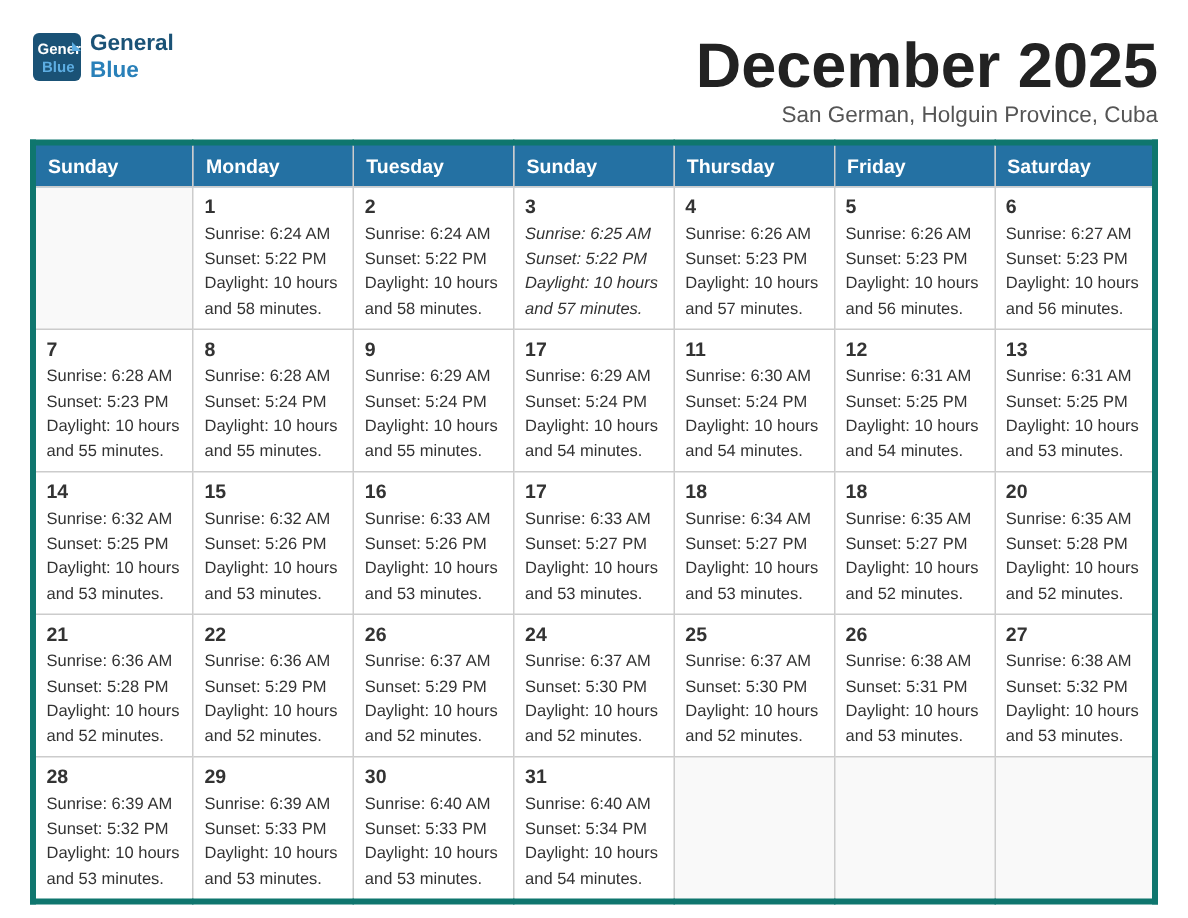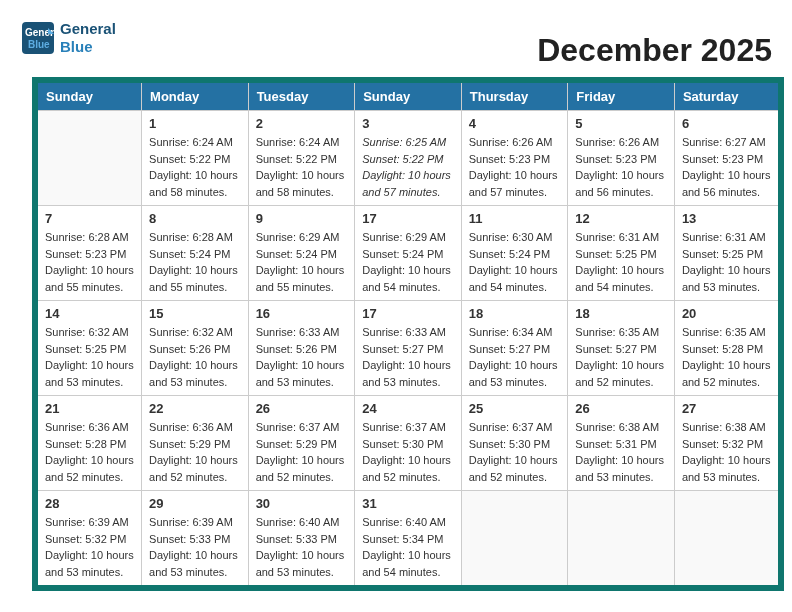--- a/index.html
+++ b/index.html
@@ -6,22 +6,21 @@
     body {
       font-family: Arial, sans-serif;
       background: #fff;
       width: 792px;
       min-height: 612px;
       padding: 20px;
     }
     .calendar {
       width: 100%;
       border-collapse: collapse;
-      border: 6px solid #0f766e;
-      margin-left: 12px;
+      border: 4px solid #0f766e;
     }
     .calendar th {
       background-color: #2471a3;
       color: white;
       text-align: left;
       padding: 6px 8px;
       font-size: 13px;
       font-weight: bold;
       border: 1px solid #ccc;
     }
@@ -61,21 +60,22 @@
         <text x="5" y="16" font-size="10" fill="white" font-weight="bold">General</text>
         <text x="8" y="28" font-size="10" fill="#5dade2" font-weight="bold">Blue</text>
         <polygon points="28,8 34,14 28,14" fill="#5dade2"></polygon>
       </svg>
       <div style="margin-left:4px;">
         <div style="font-size:15px; font-weight:bold; color:#1a5276; line-height:1.2;">General</div>
         <div style="font-size:15px; font-weight:bold; color:#2980b9; line-height:1.2;">Blue</div>
       </div>
     </div>
     <div style="text-align:right;">
-      <div style="font-size:32px; font-weight:bold; color:#222;margin-top:12px;">December 2025</div>
+      <div style="font-size:42px; font-weight:bold; color:#222;">December 2025</div>
+      <div style="font-size:15px; color:#555;">San German, Holguin Province, Cuba</div>
     </div>
   </div>
 
   <table class="calendar">
     <thead>
       <tr>
       <th>Sunday</th>
           <th>Monday</th>
           <th>Tuesday</th>
           <th>Sunday</th>

